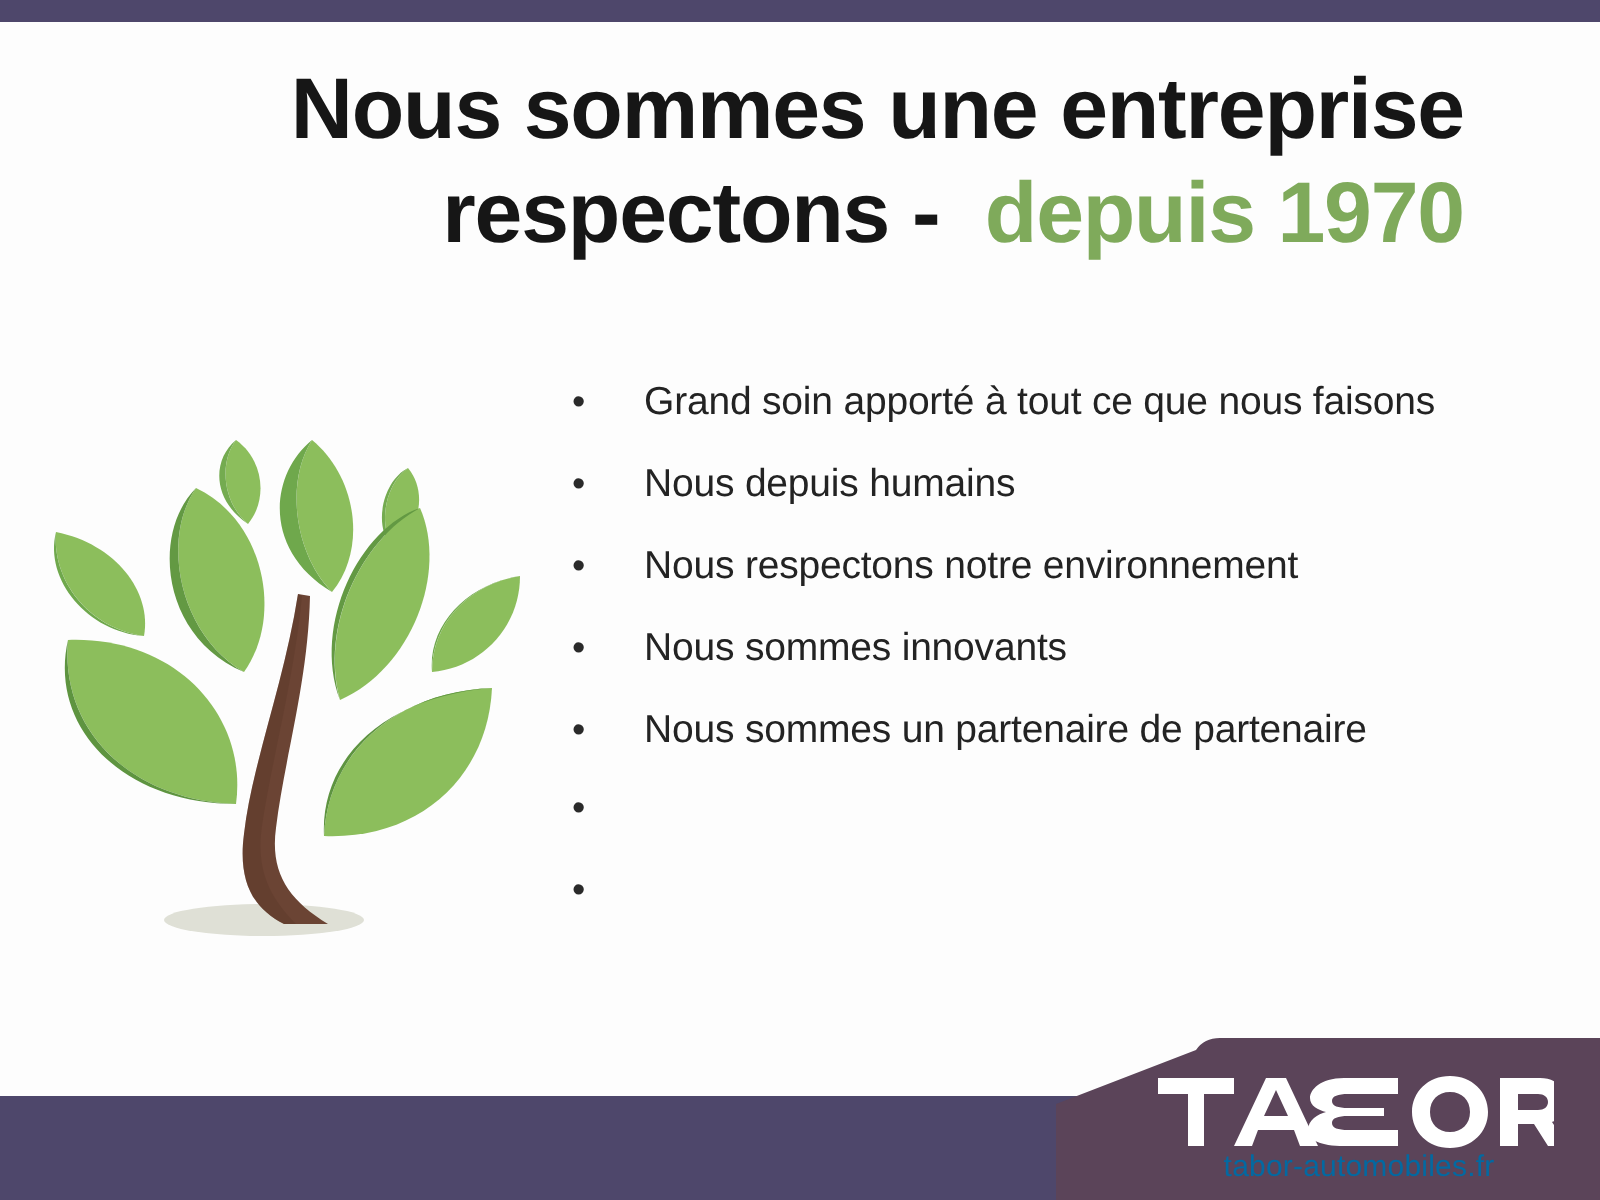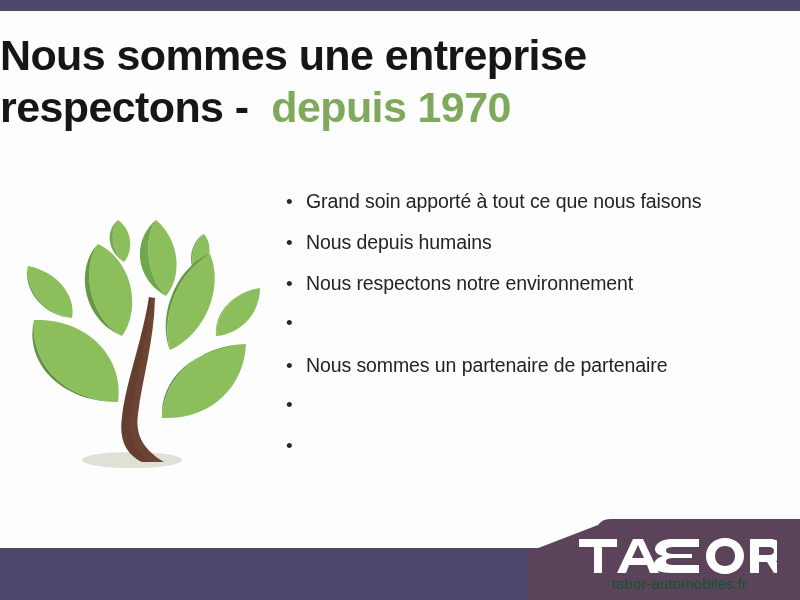--- a/index.html
+++ b/index.html
@@ -28,24 +28,24 @@
     left: 0;
     top: 0;
     width: 800px;
     height: 11px;
     background: #4e476b;
   }
 
   
   #heading {
     position: absolute;
-    left: 0;
+    left: 16px;
     top: 34px;
     width: 716px;
-    text-align: left;
+    text-align: right;
     line-height: 1.0;
   }
   .head-line {
     display: block;
     font-size: 43px;
     font-weight: bold;
     letter-spacing: -0.6px;
     color: #161616;
     white-space: nowrap;
   }
@@ -73,20 +73,21 @@
     color: #2a2a2a;
     font-size: 19px;
     line-height: 1;
   }
   .bullet-text {
     flex: 1 1 auto;
     font-size: 19.5px;
     color: #232323;
     white-space: nowrap;
     letter-spacing: -0.1px;
+    margin-left: 16px;
   }
 
   
   #tree {
     position: absolute;
     left: 14px;
     top: 192px;
     width: 262px;
     height: 296px;
   }
@@ -115,21 +116,21 @@
     text-align: center;
     z-index: 3;
   }
   #logo-wordmark {
     display: block;
     height: 38px;
   }
   #logo-tagline {
     display: block;
     font-size: 15px;
-    color: #14532d;
+    color: #0369a1;
     letter-spacing: 0.1px;
     margin-top: 0;
   }
 </style>
 </head>
 <body>
 
 <div id="slide">
 
   <div id="top-bar"></div>
@@ -212,20 +213,21 @@
     <div class="bullet-row">
       <span class="bullet-dot">•</span>
       <span class="bullet-text">Nous depuis humains</span>
     </div>
     <div class="bullet-row">
       <span class="bullet-dot">•</span>
       <span class="bullet-text">Nous respectons notre environnement</span>
     </div>
     <div class="bullet-row">
       <span class="bullet-dot">•</span>
+      <span class="bullet-text">Nous sommes innovants</span>
     </div>
     <div class="bullet-row">
       <span class="bullet-dot">•</span>
       <span class="bullet-text">Nous sommes un partenaire de partenaire</span>
     </div>
     <div class="bullet-row">
       <span class="bullet-dot">•</span>
     </div>
     <div class="bullet-row">
       <span class="bullet-dot">•</span>

